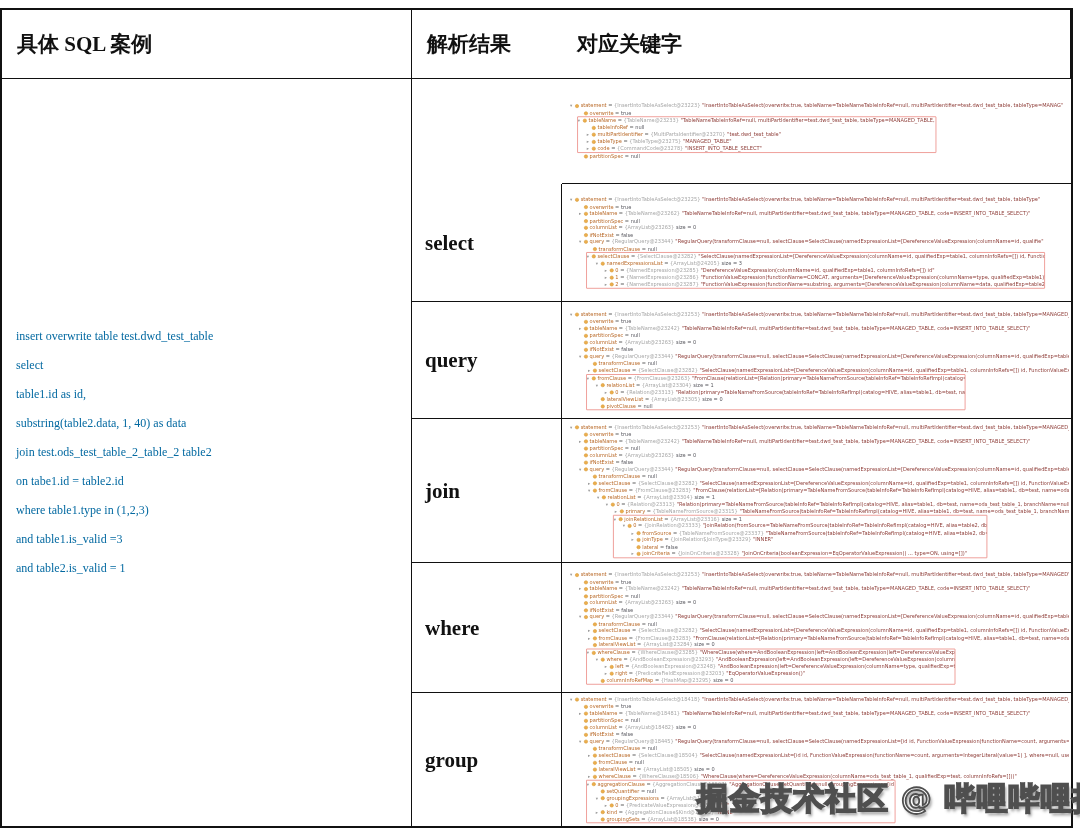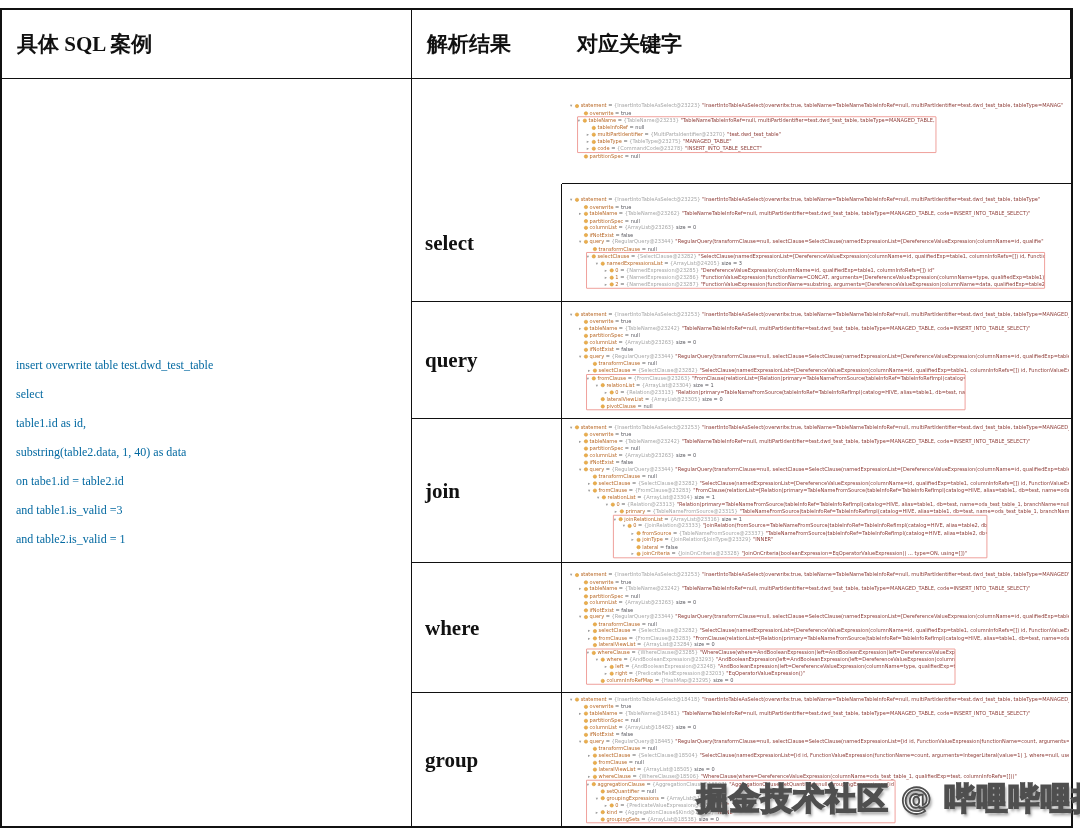--- a/index.html
+++ b/index.html
@@ -48,21 +48,23 @@
       <span>解析结果</span>
     </div>
     <div class="cell hdr">
       <span>对应关键字</span>
     </div>
     <div class="cell sqlcell" id="sqlcell">
         <div class="sqlline">insert overwrite table test.dwd_test_table</div>
         <div class="sqlline">select</div>
         <div class="sqlline">table1.id as id,</div>
         <div class="sqlline">substring(table2.data, 1, 40) as data</div>
+        <div class="sqlline">join test.ods_test_table_2_table_2 table2</div>
         <div class="sqlline">on tabe1.id = table2.id</div>
+        <div class="sqlline">where table1.type in (1,2,3)</div>
         <div class="sqlline">and table1.is_valid =3</div>
         <div class="sqlline">and table2.is_valid = 1</div>
       </div>
 
       <div class="cell c3 treecell" style="grid-area: 2 / 3;">
         <div class="tree">
           <div class="tl" style="padding-left: 0px;"><span class="ar">▾</span><span class="fi"></span><span class="nm">statement</span><span class="eq"> = </span><span class="ty">{InsertIntoTableAsSelect@23223} </span><span class="vl">"InsertIntoTableAsSelect(overwrite:true, tableName=TableNameTableInfoRef=null, multiPartIdentifier=test.dwd_test_table, tableType=MANAG"</span></div>
           <div class="tl" style="padding-left: 16px;"><span class="ar">&nbsp;</span><span class="fi"></span><span class="nm">overwrite</span><span class="eq"> = </span><span class="lit">true</span></div>
           <div class="rbox" style="margin-left: 13px; width: 72%;">
             <div class="tl" style="padding-left: 0px;"><span class="ar">▾</span><span class="fi"></span><span class="nm">tableName</span><span class="eq"> = </span><span class="ty">{TableName@23233} </span><span class="vl">"TableNameTableInfoRef=null, multiPartIdentifier=test.dwd_test_table, tableType=MANAGED_TABLE, code=INSERT_INTO_TABLE_SELECT)"</span></div>

